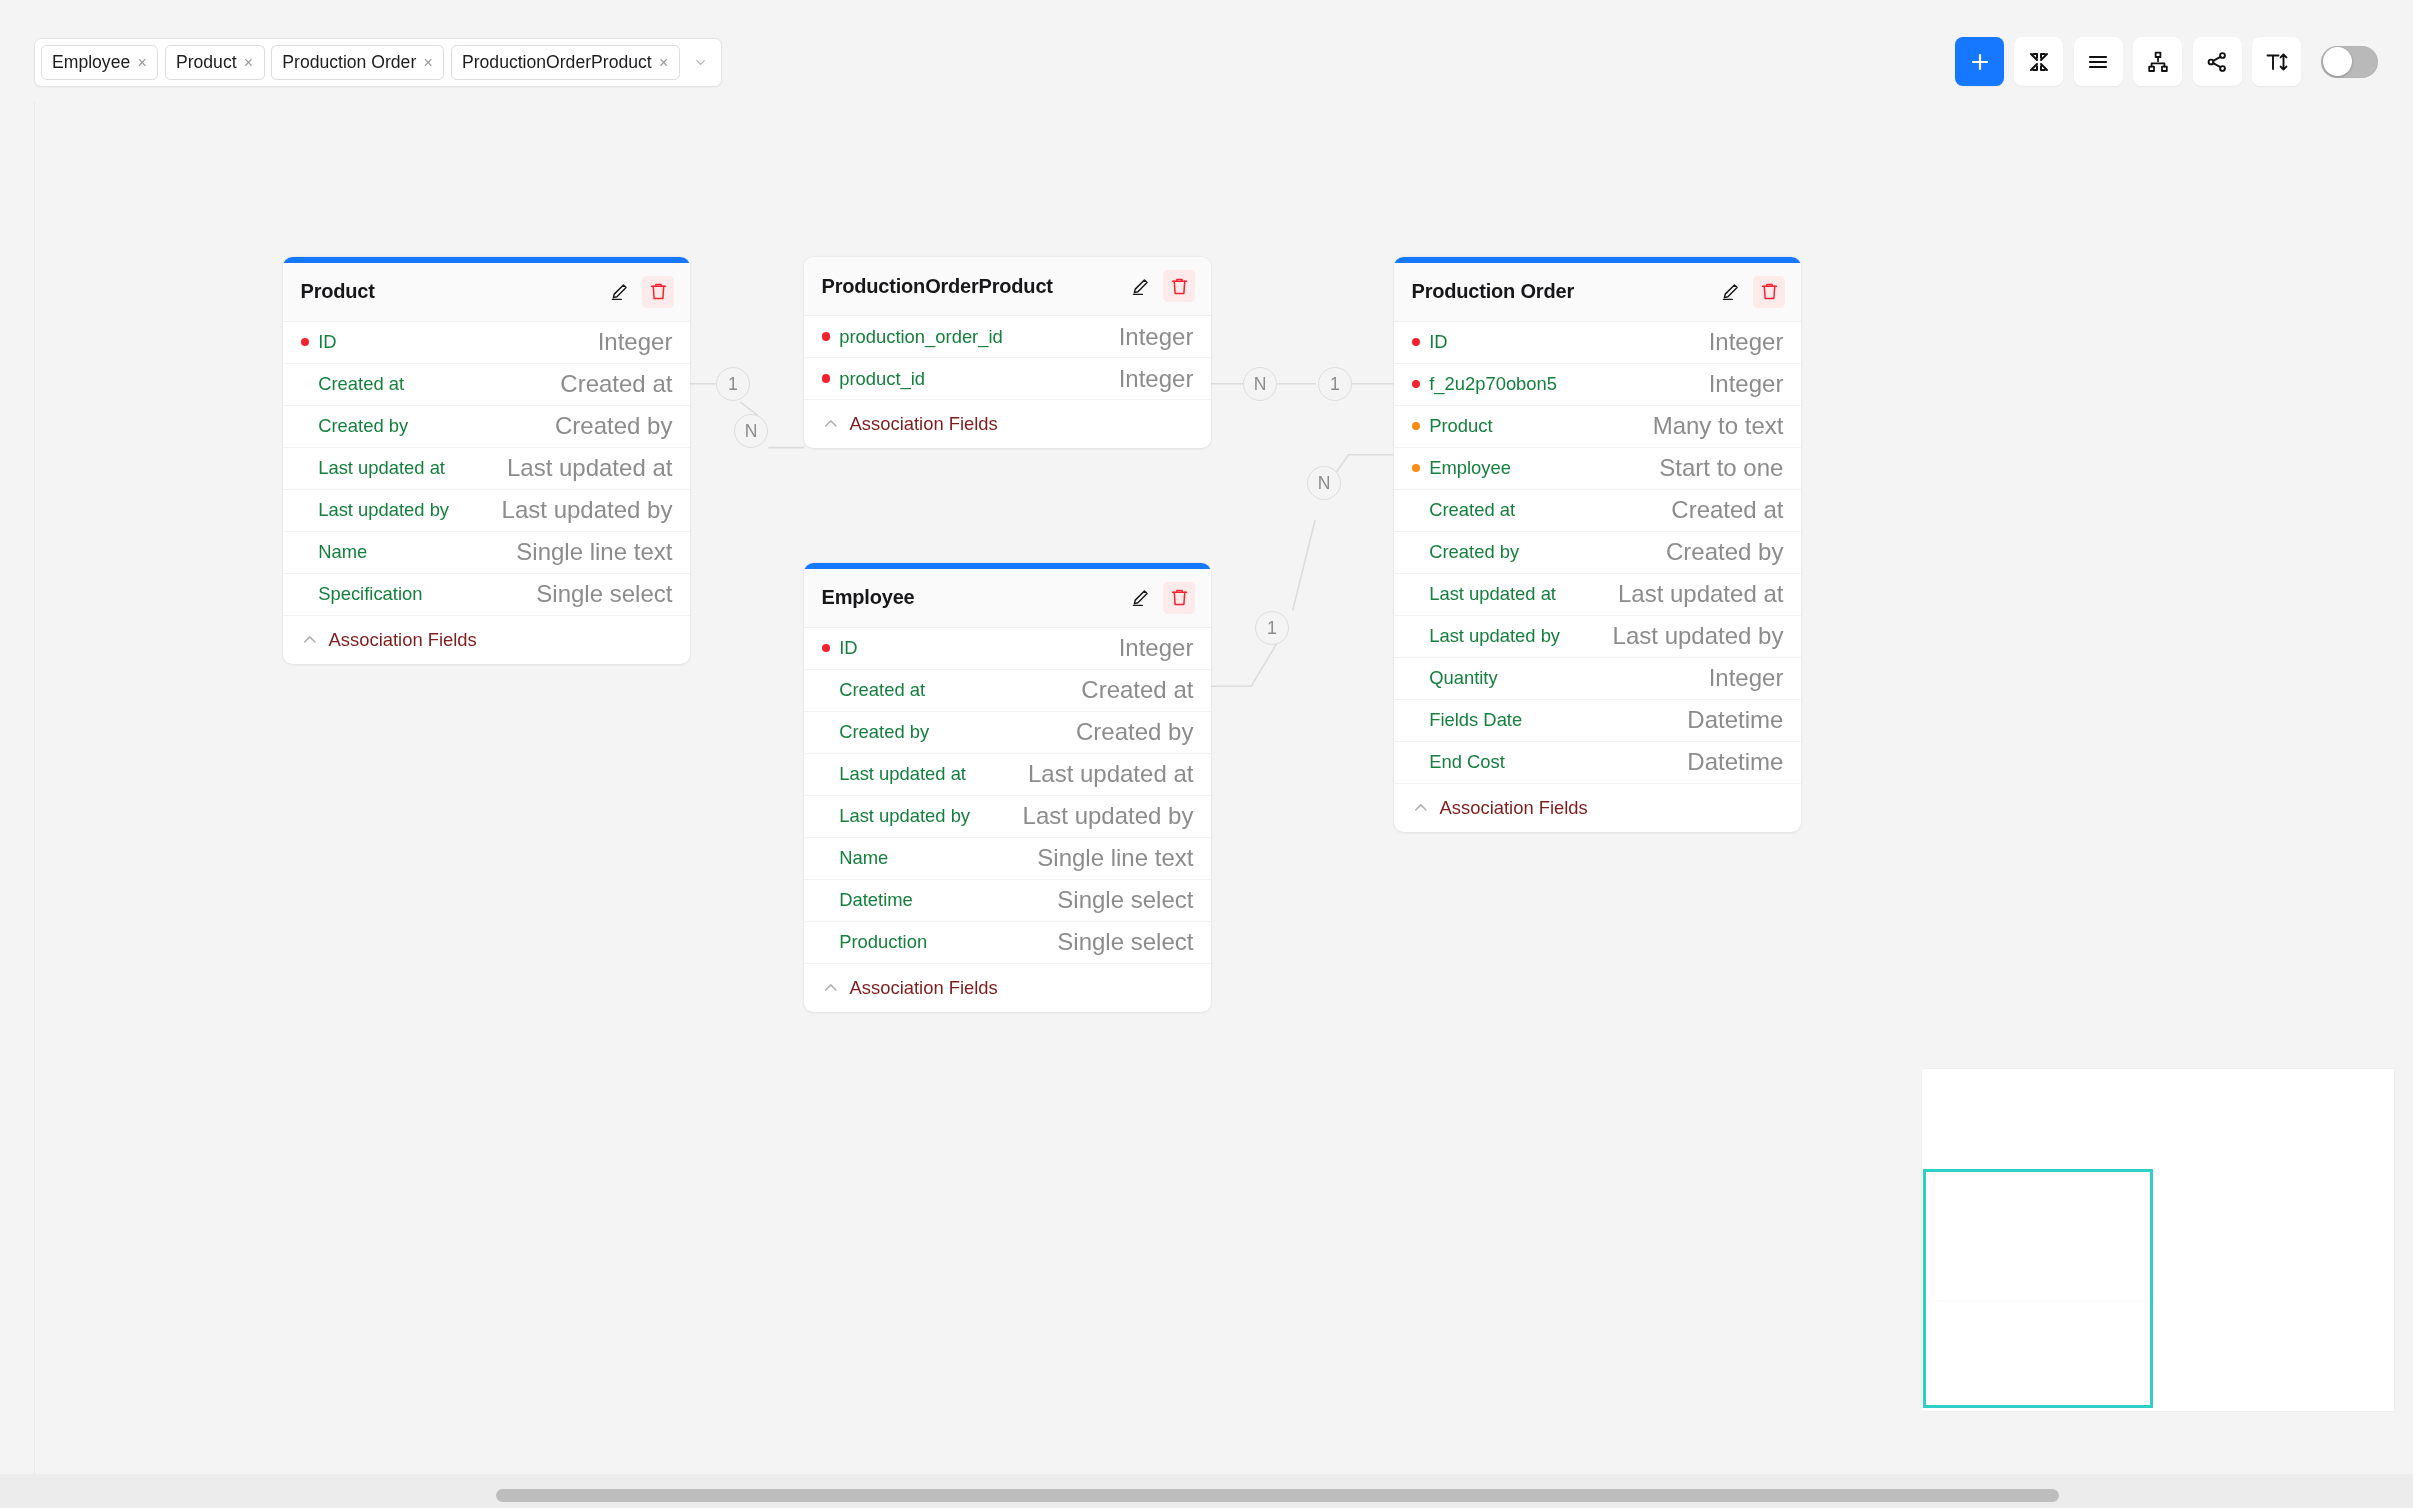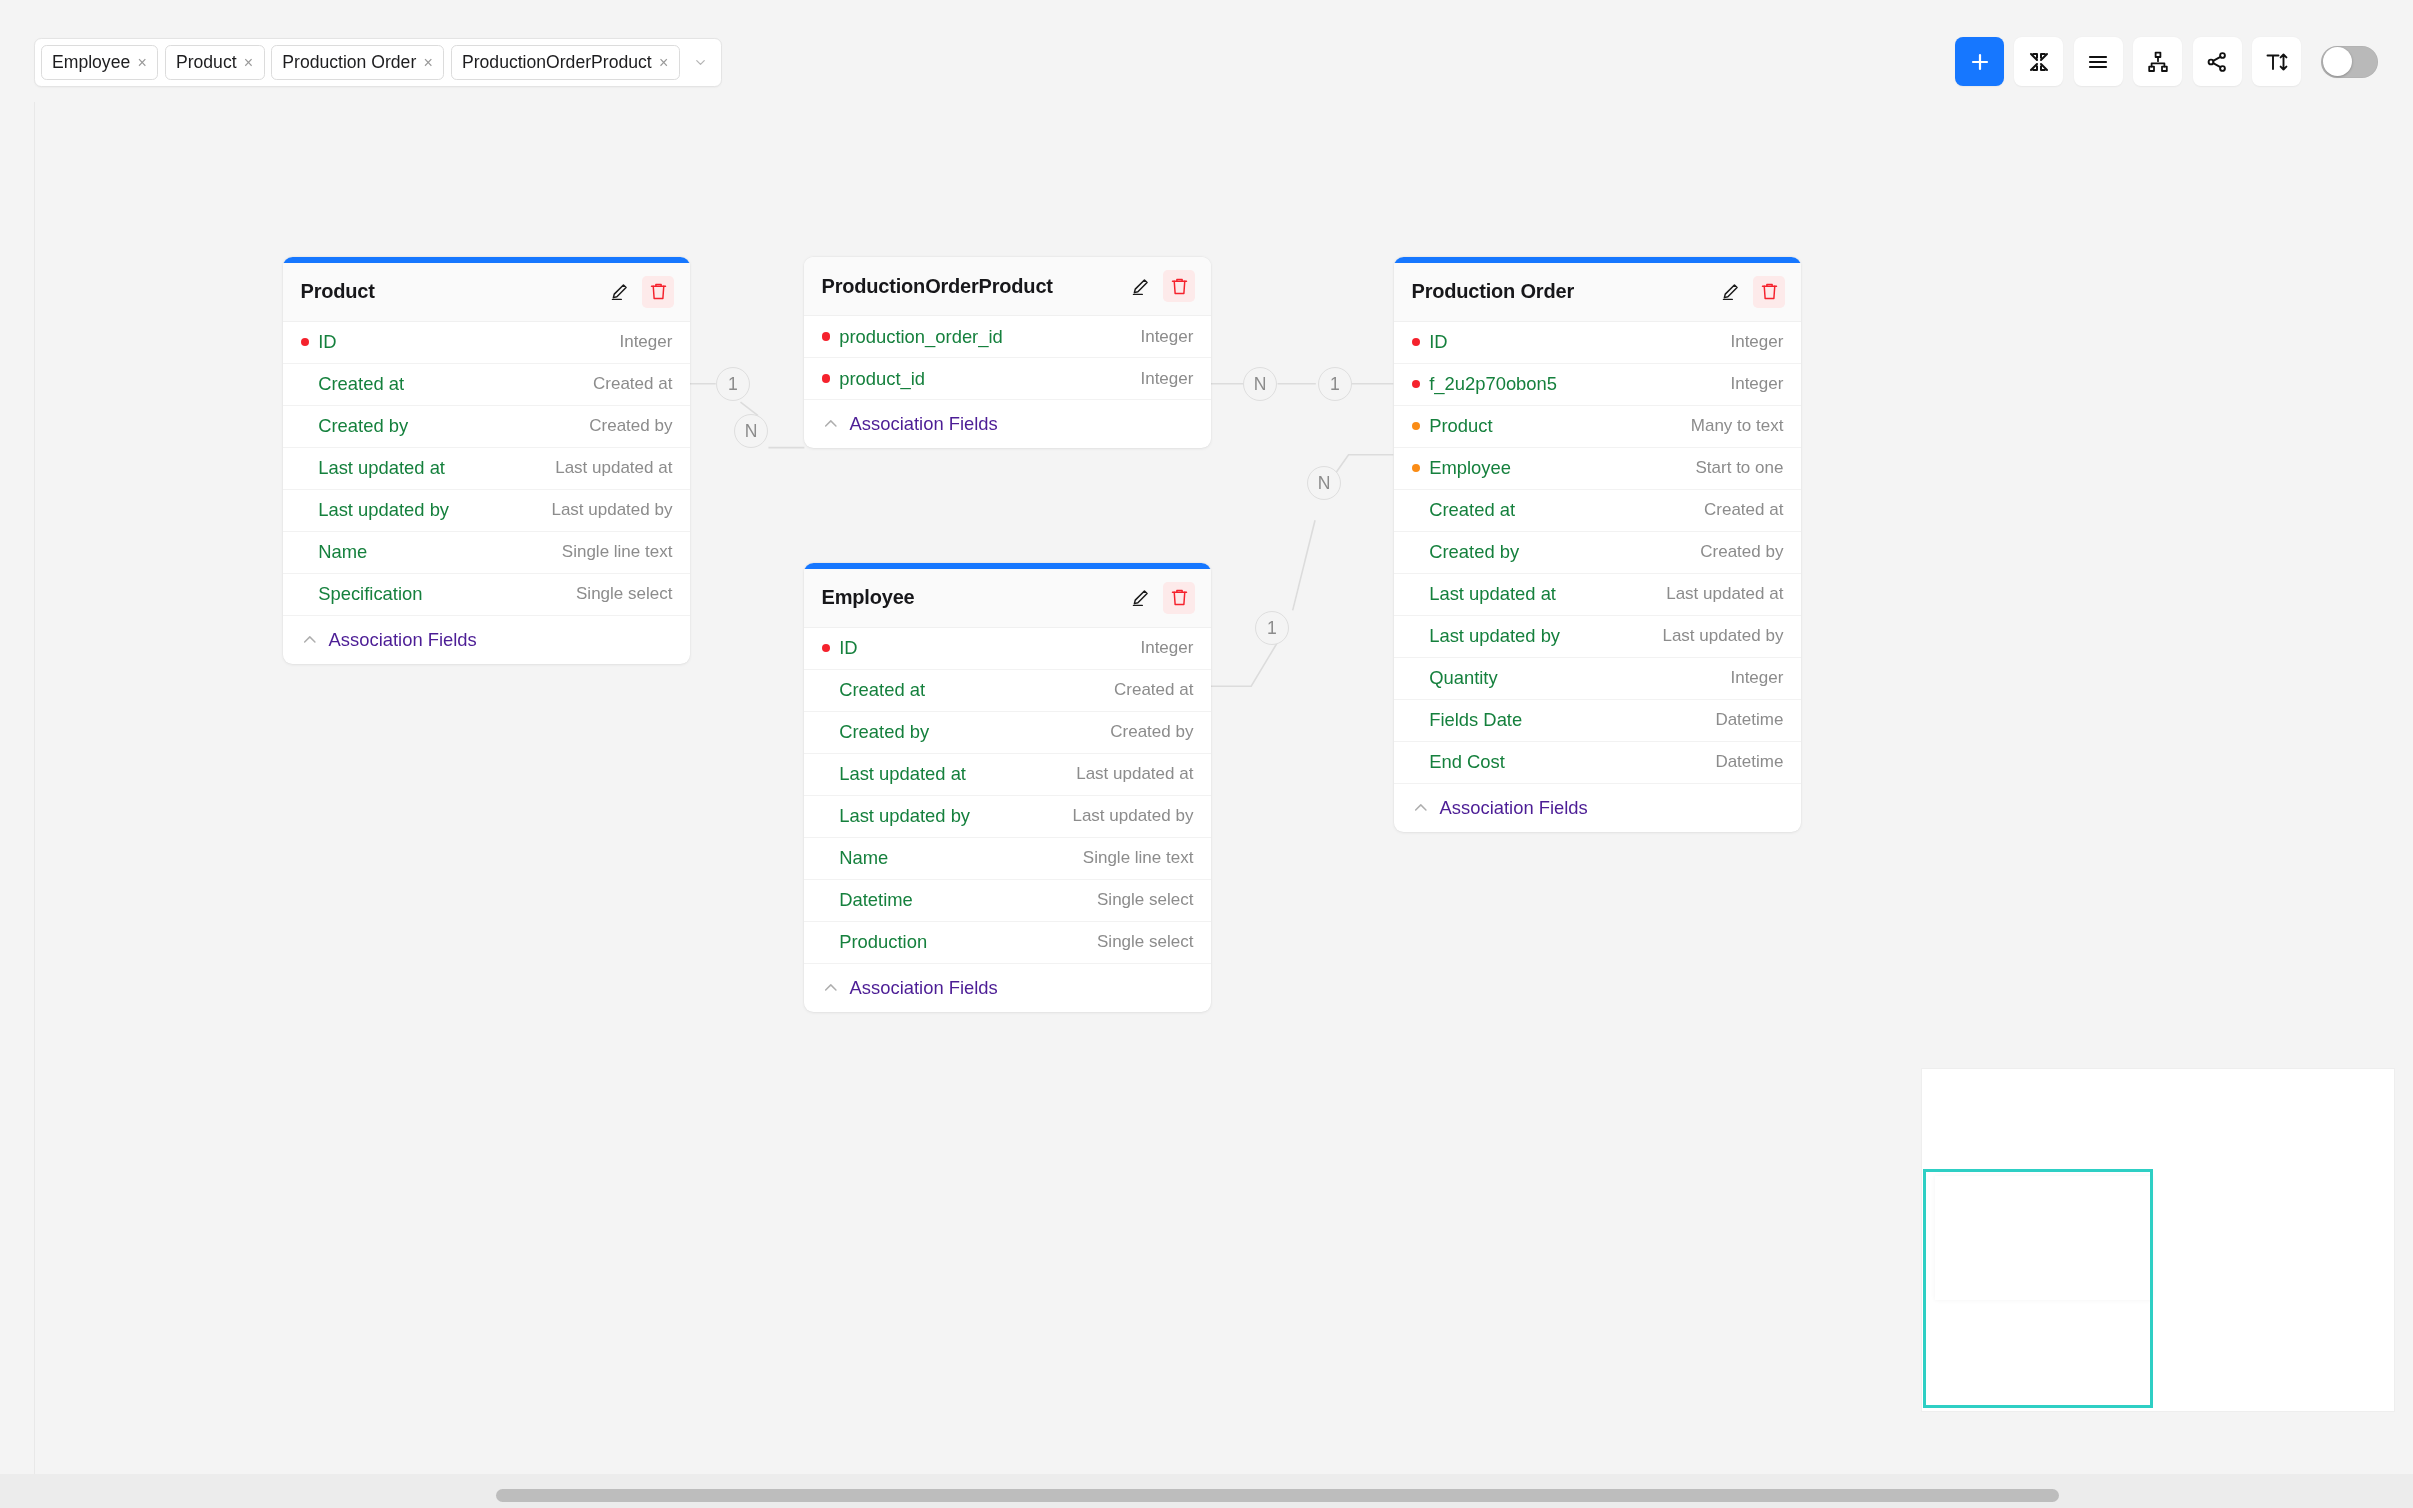--- a/index.html
+++ b/index.html
@@ -146,33 +146,33 @@
   .dot.red { background: #f5222d; }
   .dot.orange { background: #fa8c16; }
   .dot.none { background: transparent; }
   .field-name {
     flex: 1;
     font-size: 18.4px;
     color: #15803d;
     white-space: nowrap;
   }
   .field-type {
-    font-size: 17px;
+    font-size: 24px;
     color: #8c8c8c;
     white-space: nowrap;
   }
   .assoc {
     height: 48px;
     display: flex; align-items: center;
     padding: 0 17.6px;
     gap: 10.4px;
   }
   .assoc .chev { color: #aeaeae; display: flex; align-items: center; }
   .assoc .chev svg { width: 17.6px; height: 17.6px; display: block; }
-  .assoc .alabel { font-size: 18.4px; color: #4c1d95; cursor: pointer; }
+  .assoc .alabel { font-size: 18.4px; color: #7f1d1d; cursor: pointer; }
 
   
   .links {
     position: absolute; left: 0; top: 0;
     width: 2413px; height: 1508px;
     pointer-events: none; z-index: 10;
   }
   .badge {
     position: absolute;
     width: 34px; height: 34px;

